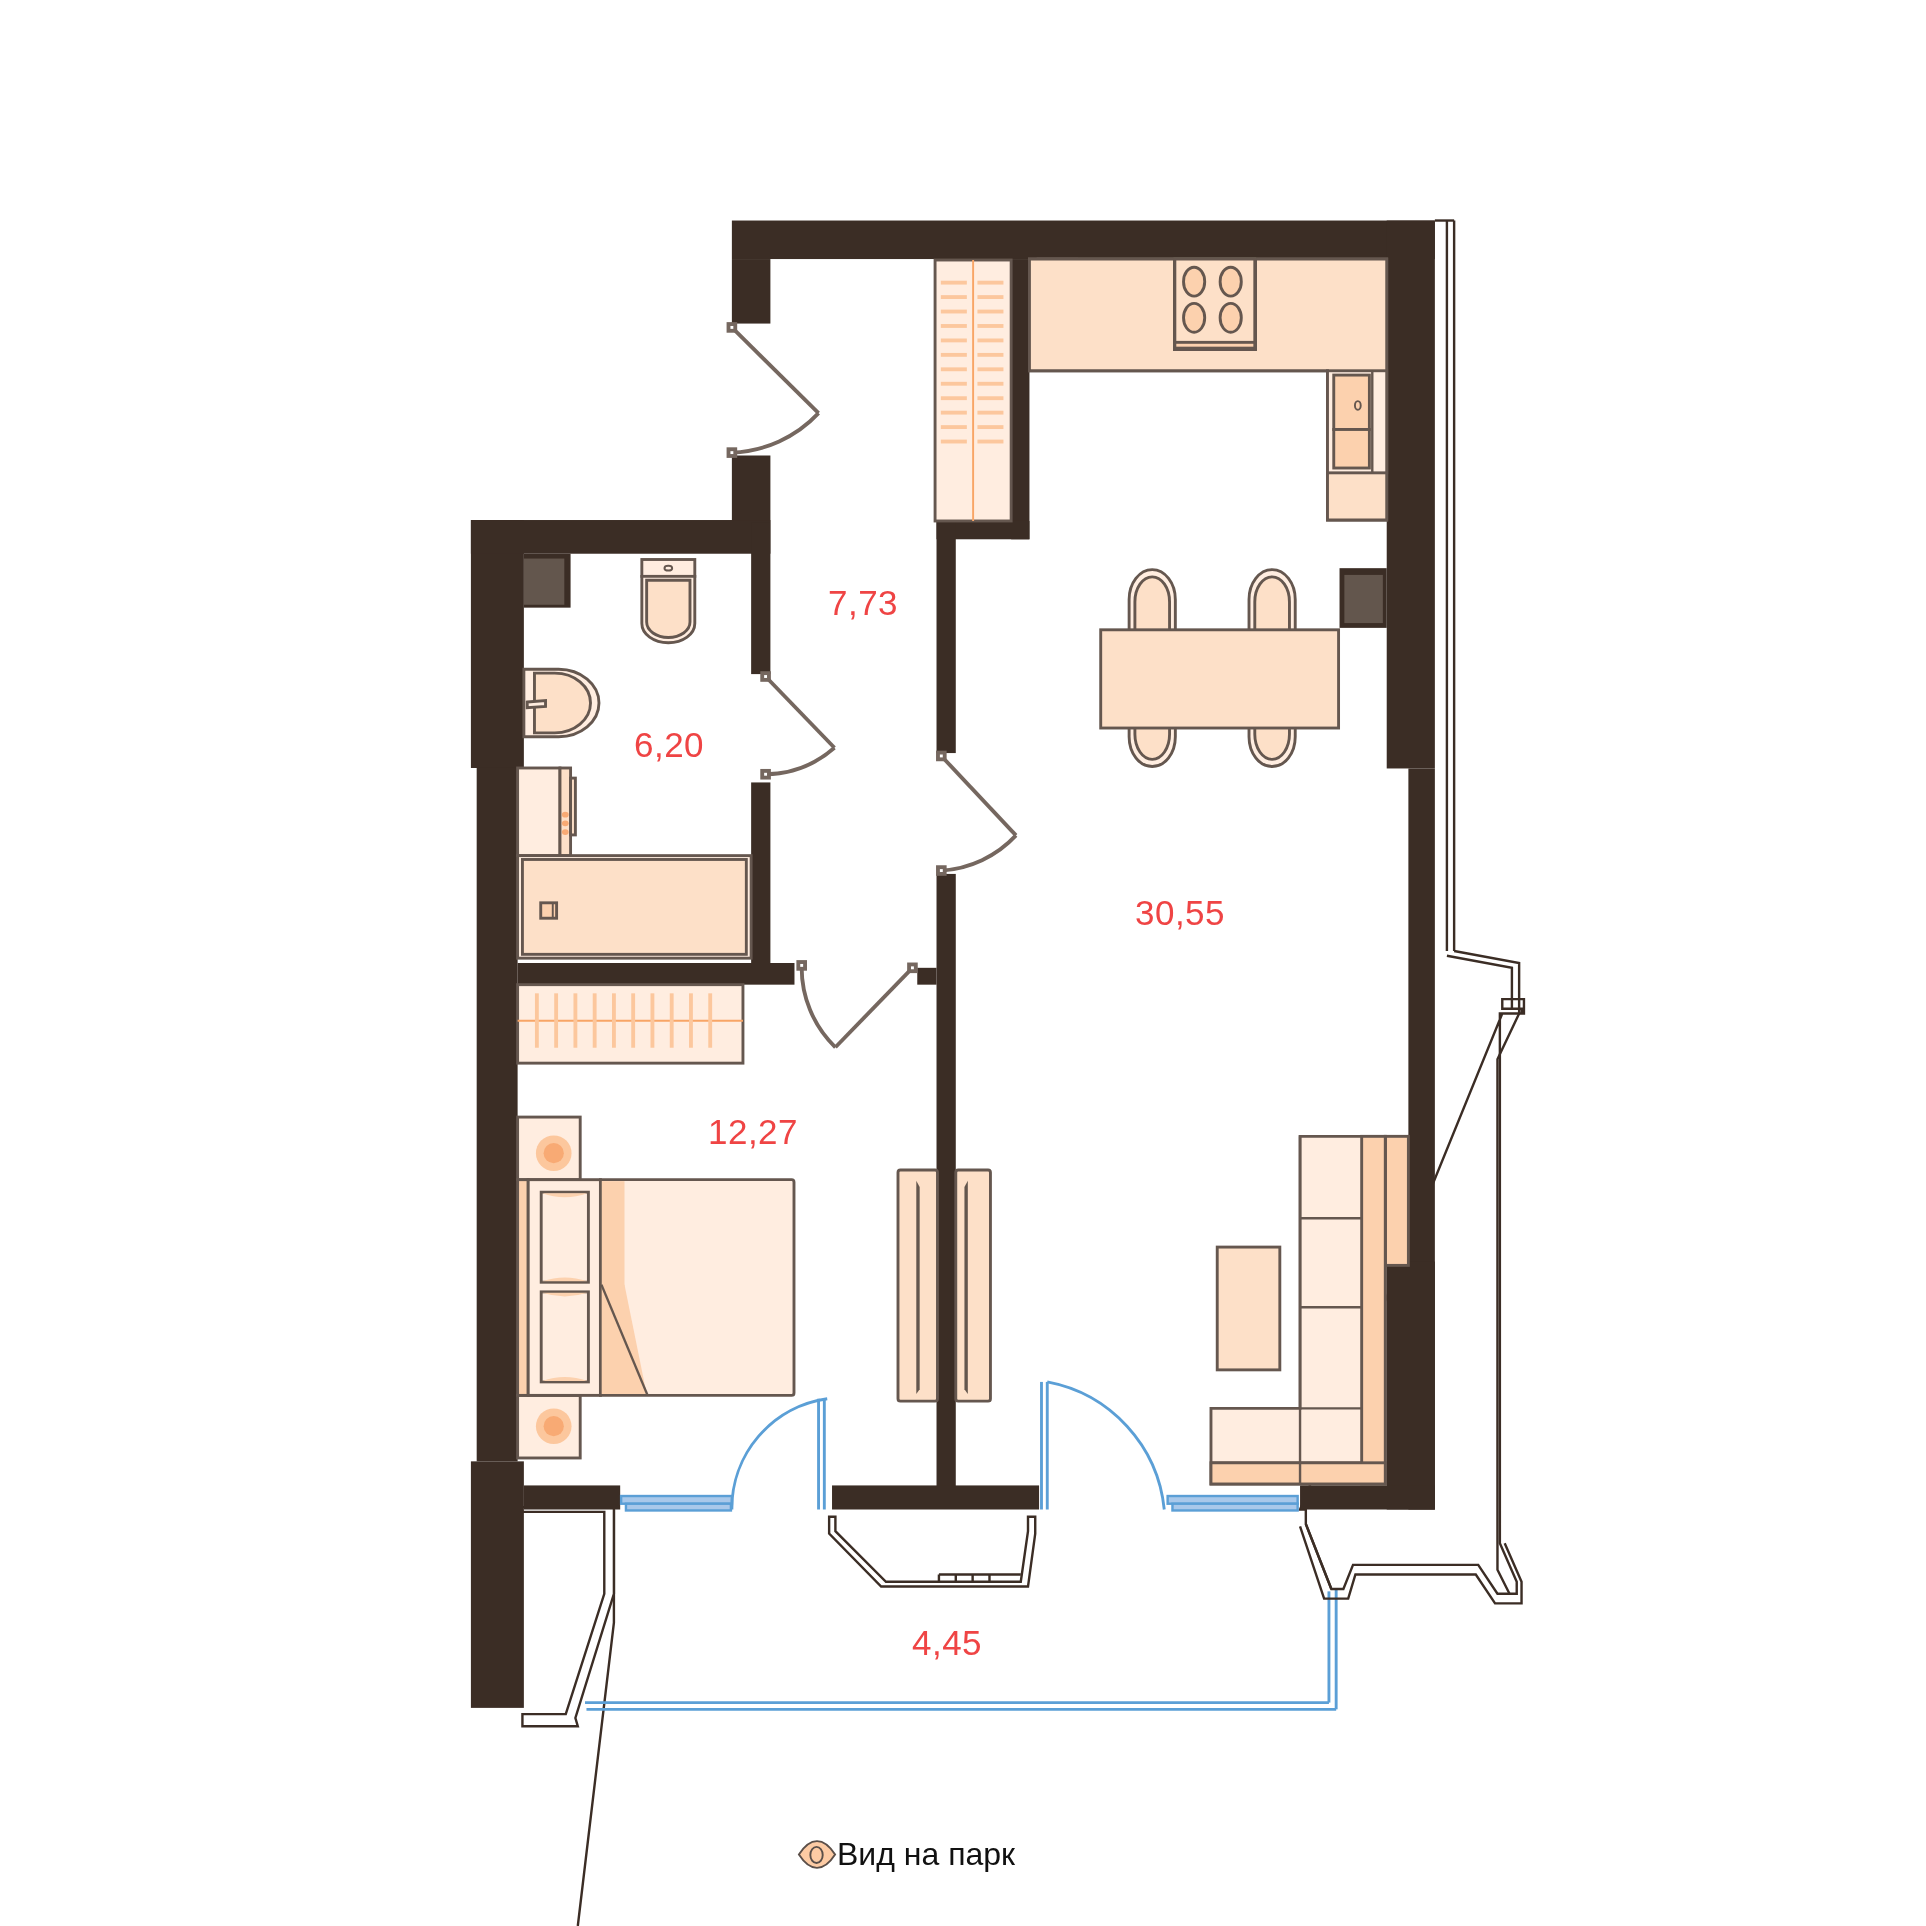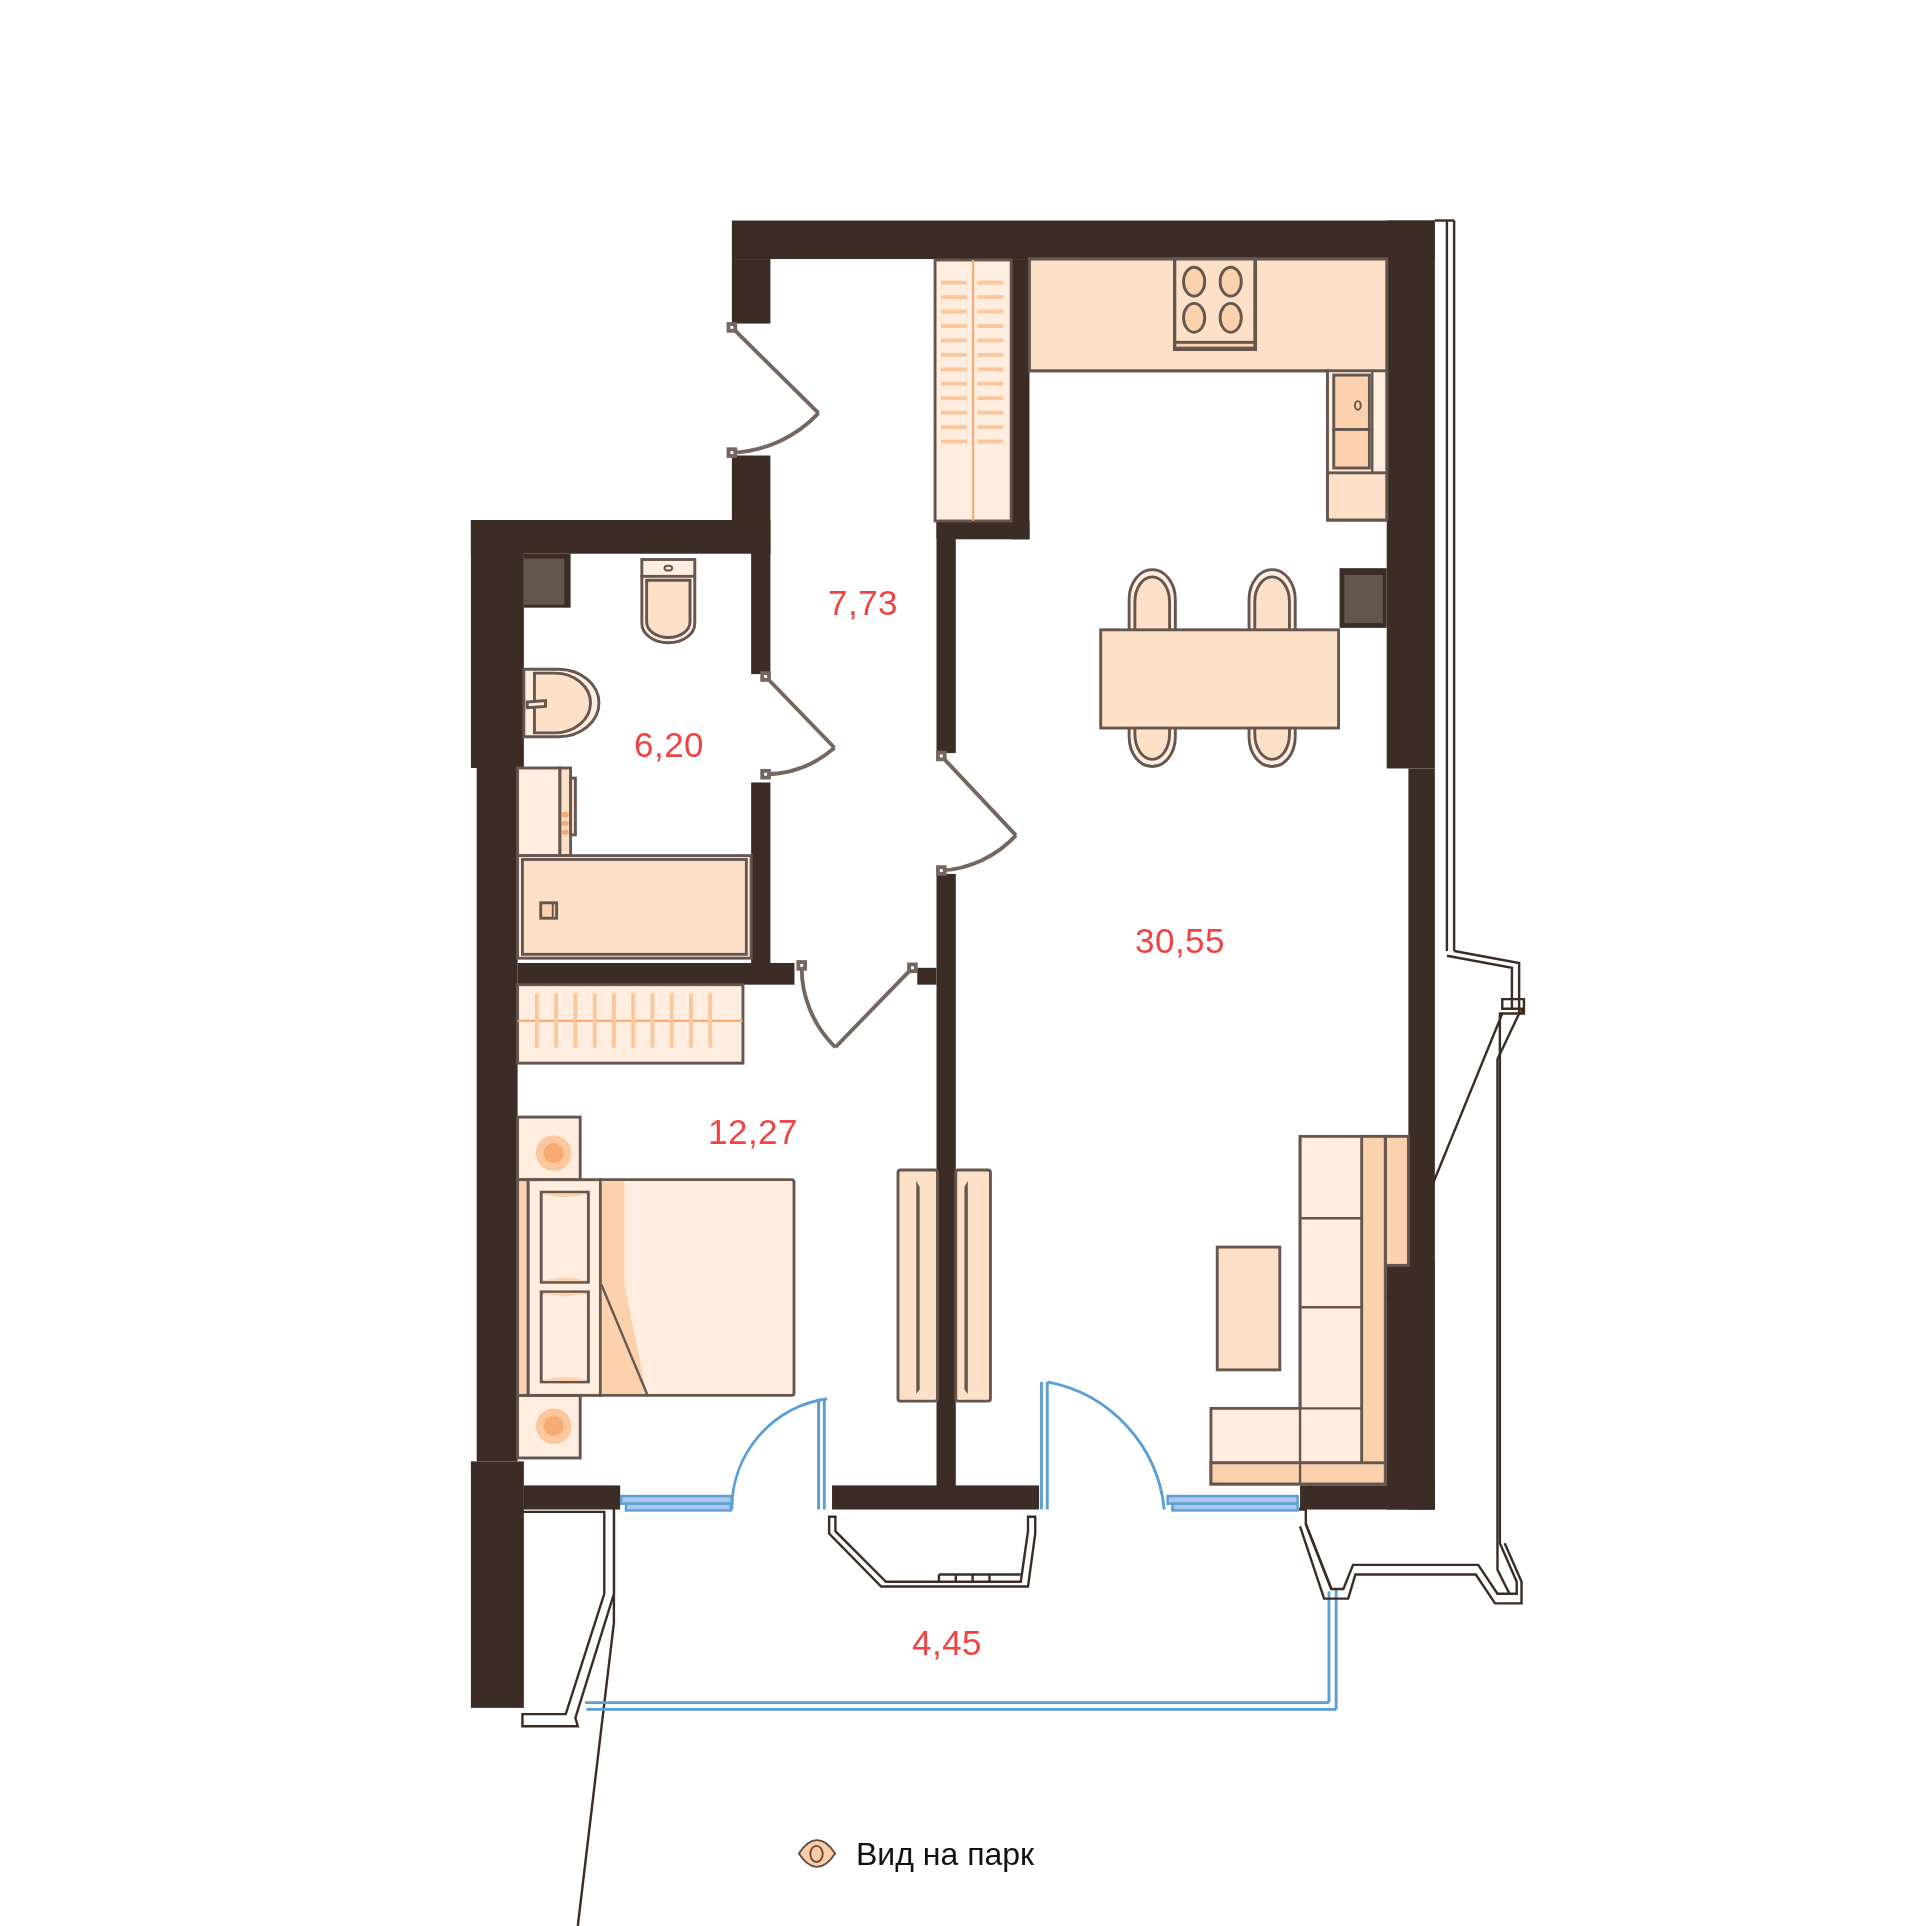--- a/index.html
+++ b/index.html
@@ -1,19 +1,19 @@
 <!DOCTYPE html>
 <html style="font-size:7.7px"><head>
 <meta charset="utf-8">
 <style>
   html, body { margin: 0; padding: 0; background: #ffffff; }
   body { width: 1926px; height: 1926px; position: relative; overflow: hidden; font-family: "Liberation Sans", "DejaVu Sans", sans-serif; }
   #plan { position: absolute; left: 0; top: 0; width: 1926px; height: 1926px; }
   .area-label { position: absolute; font-family: "Liberation Sans", "DejaVu Sans", sans-serif; font-size: 35px; color: #ef4444; letter-spacing: 0.5px; line-height: 1; white-space: nowrap; transform: translate(-50%, -50%); }
-  .legend { position: absolute; left: 797px; top: 1838px; display: flex; gap: 19px; }
+  .legend { position: absolute; left: 797px; top: 1838px; display: flex; align-items: center; }
   .legend-text { font-family: "Liberation Sans", "DejaVu Sans", sans-serif; font-size: 32px; color: #111111; line-height: 1; }
 </style>
 </head>
 <body>
 
 <svg id="plan" viewBox="0 0 4000 4000" xmlns="http://www.w3.org/2000/svg">
   <defs>
     <style>
       .wall { fill: #3b2d25; }
       .f-light { fill: #ffede0; stroke: #65574f; stroke-width: 6; }
@@ -455,21 +455,21 @@
     <g>
       <rect class="f-light" x="1124" y="2683" width="98" height="187"></rect>
       <path fill="#fcd1ae" d="M1126,2685 Q1173,2700 1220,2685 Z"></path>
       <path fill="#fcd1ae" d="M1126,2868 Q1173,2852 1220,2868 Z"></path>
     </g>
   </g>
 </svg>
 
 <div class="area-label" style="left:863px; top:602px;">7,73</div>
 <div class="area-label" style="left:669px; top:744px;">6,20</div>
-<div class="area-label" style="left:1180px; top:940px;">30,55</div>
+<div class="area-label" style="left:1180px; top:912px;">30,55</div>
 <div class="area-label" style="left:753px; top:1131px;">12,27</div>
 <div class="area-label" style="left:947px; top:1642px;">4,45</div>
 
 <div class="legend">
   <svg width="40" height="31" viewBox="0 0 84 64">
     <path d="M4,32 Q22,4 42,4 Q62,4 80,32 Q62,60 42,60 Q22,60 4,32 Z" fill="#fdcba4" stroke="#5b4f49" stroke-width="4"></path>
     <ellipse cx="41" cy="33" rx="13" ry="17" fill="none" stroke="#5b4f49" stroke-width="4"></ellipse>
   </svg>
   <span class="legend-text">Вид на парк</span>
 </div>

